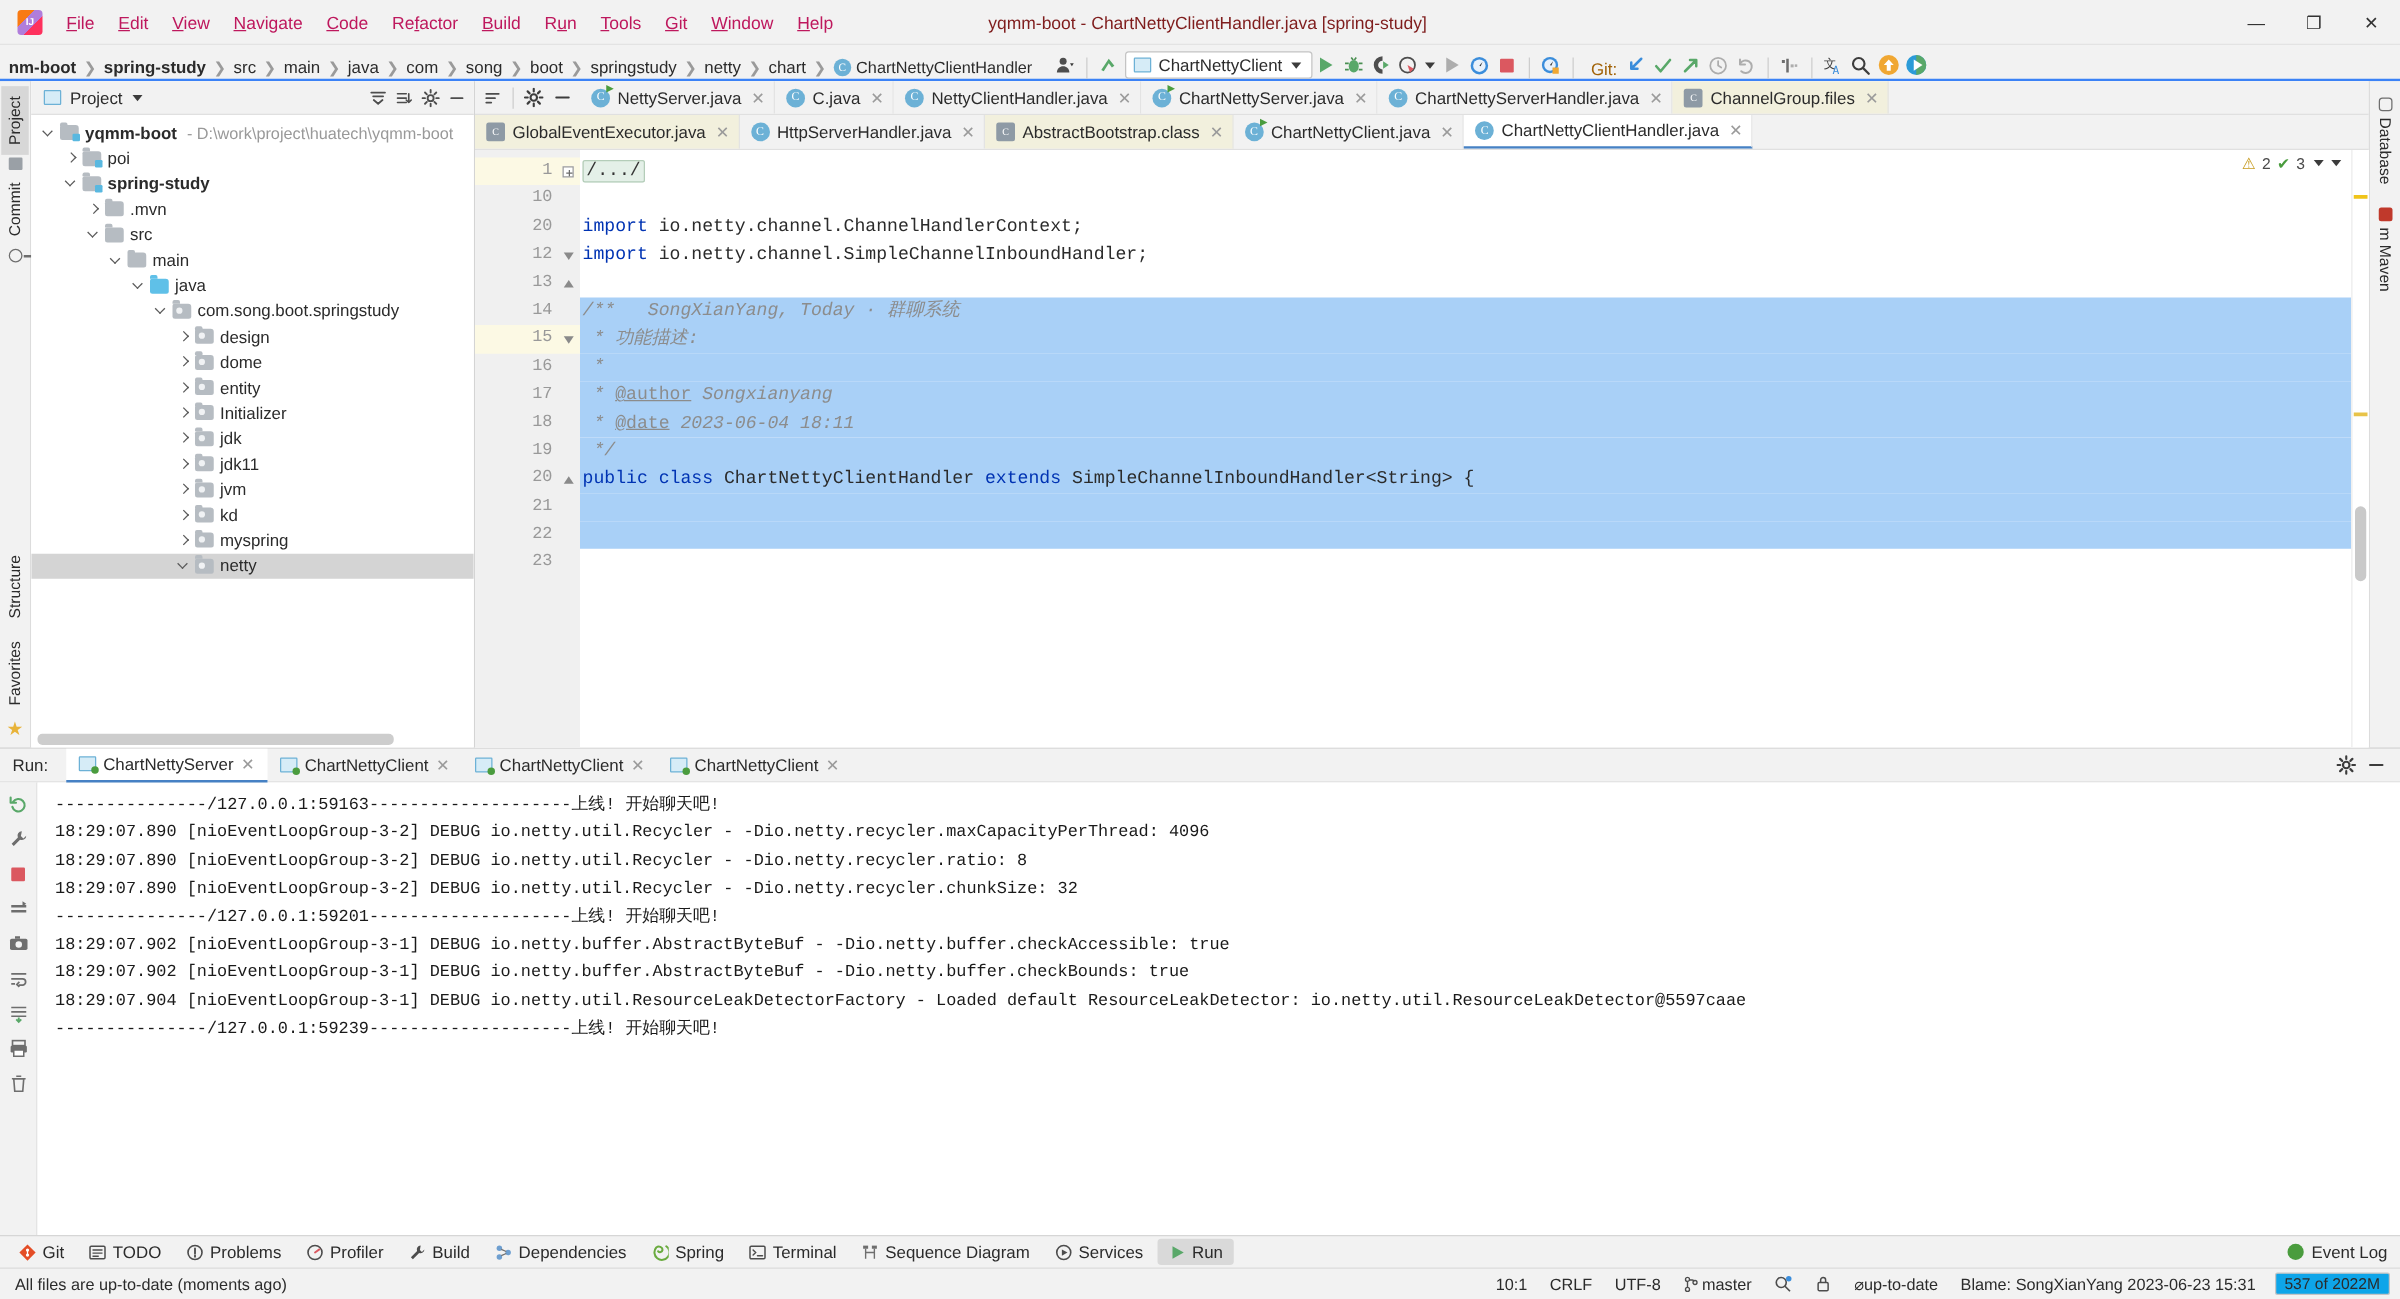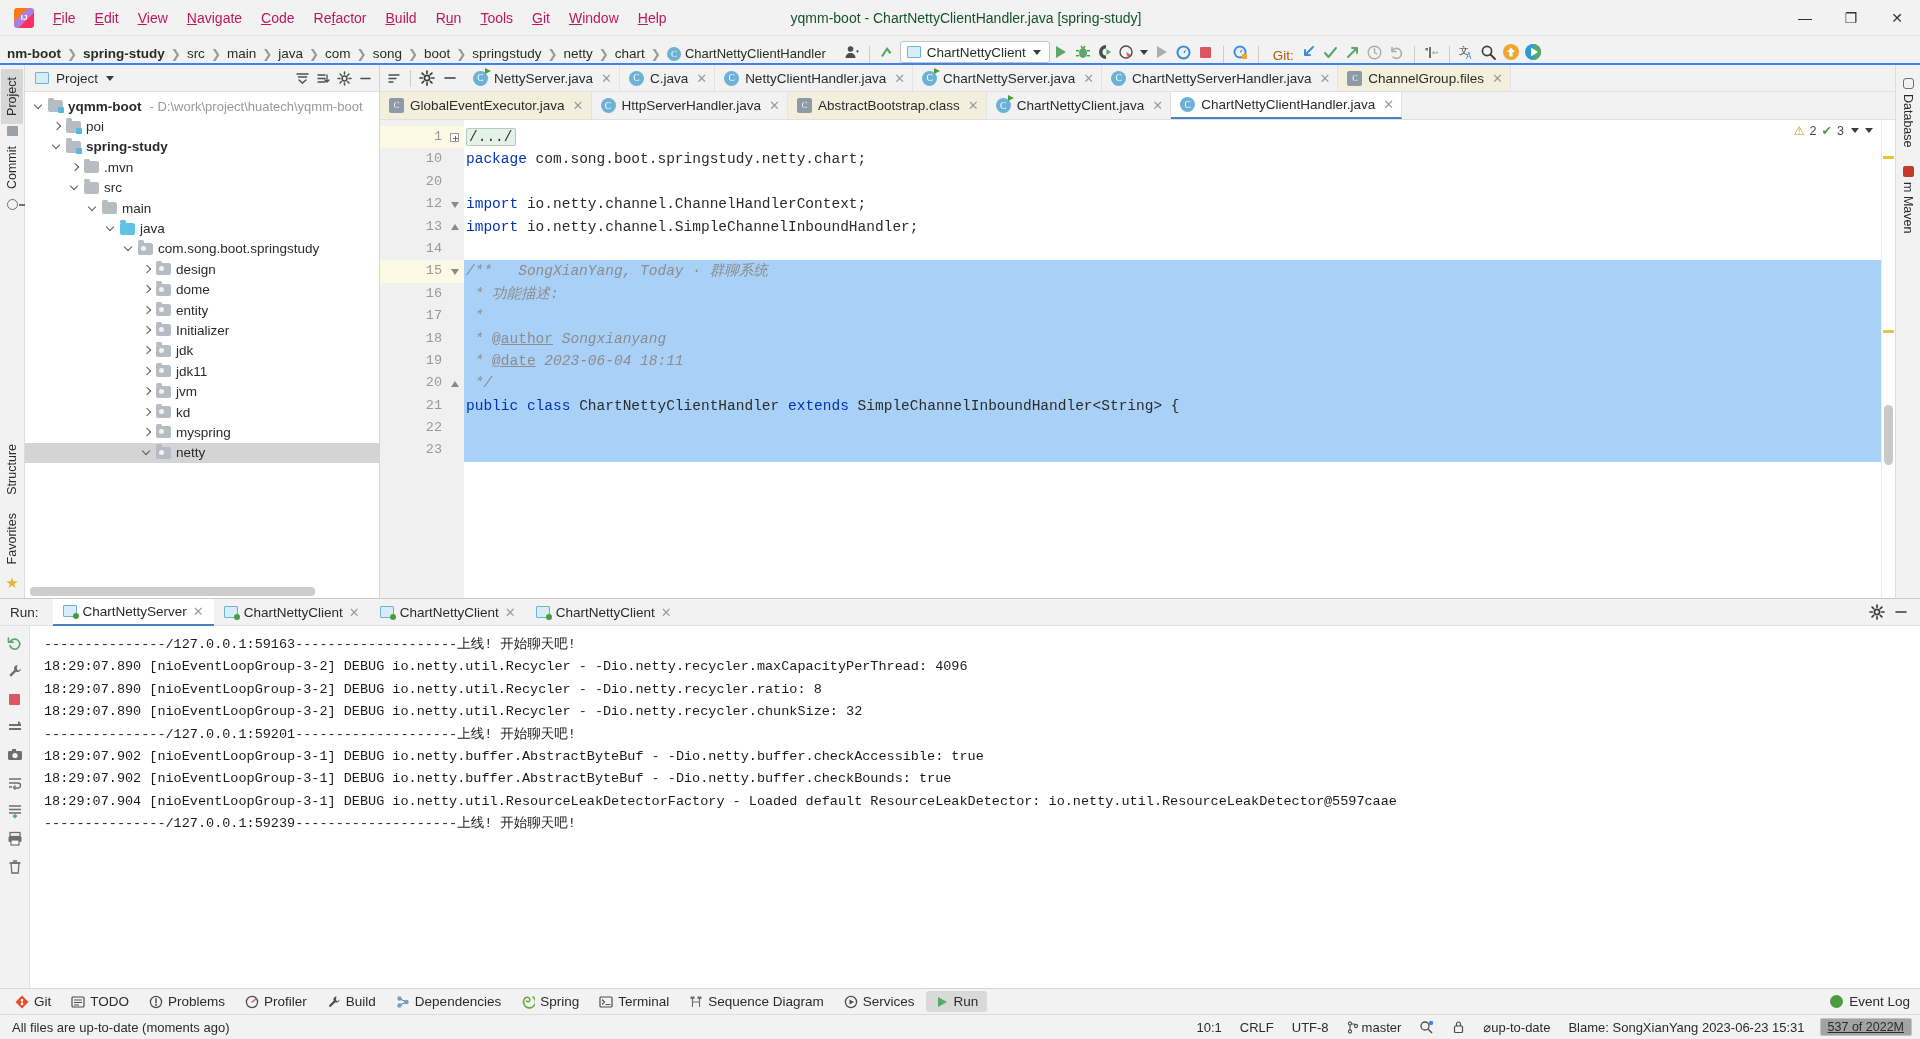--- a/index.html
+++ b/index.html
@@ -27,21 +27,21 @@
     content: "IJ"; position: absolute; inset: 0; color: #fff; font-size: 8px;
     font-weight: bold; display: flex; align-items: center; justify-content: center;
   }
   .menubar { display: flex; align-items: center; gap: 1px; }
   .menu-item {
     padding: 4px 9px; font-size: 14px; color: #be185d; cursor: default; border-radius: 3px;
   }
   .menu-item u { text-decoration: underline; }
   .win-title {
     position: absolute; left: 12px; right: 0; text-align: center; font-size: 14px;
-    color: #14532d; pointer-events: none;
+    color: #7f1d1d; pointer-events: none;
   }
   .win-ctrls { margin-left: auto; display: flex; z-index: 2; }
   .win-btn {
     width: 46px; height: 36px; display: flex; align-items: center; justify-content: center;
     font-size: 14px; color: #333; cursor: default;
   }
 
   
   .navbar {
     height: 29px; background: #f2f2f2; display: flex; align-items: flex-end;
@@ -295,22 +295,22 @@
   .ev-dot { width: 13px; height: 13px; border-radius: 50%; background: #4a9c3e; }
 
   
   .statusbar {
     height: 25px; background: #f2f2f2; display: flex; align-items: center; flex: none;
     border-top: 1px solid #dcdcdc; font-size: 13px; padding-left: 12px; color: #2b2b2b;
   }
   .sb-right { margin-left: auto; display: flex; align-items: center; gap: 0px; padding-right: 8px; }
   .sb-item { padding: 2px 9px; cursor: default; border-radius: 3px; white-space: nowrap; }
   .sb-mem {
-    border: 1px solid #c4c4c4; background: #a3a3a3; padding: 1px 7px; margin-left: 6px;
-    font-size: 12.5px; border-radius: 2px; text-decoration: underline;
+    border: 1px solid #c4c4c4; background: #0ea5e9; padding: 1px 7px; margin-left: 6px;
+    font-size: 12.5px; border-radius: 2px;
   }
   svg { display: block; }
 </style>
 </head>
 <body>
 
 <div class="app">
 
   <div class="titlebar">
     <div class="ij-logo"></div>
@@ -766,21 +766,20 @@
             <div class="gline">19</div>
             <div class="gline">20<span class="fold">
                 <span class="fold-arr up"></span>
               </span></div>
             <div class="gline">21</div>
             <div class="gline">22</div>
             <div class="gline">23</div>
           </div>
         <div class="code" id="code">
             <div class="cline"><span class="foldmark">/.../</span></div>
-            <div class="cline"><span class="kw">package</span><span class=""> com.song.boot.springstudy.netty.chart;</span></div>
             <div class="cline">&nbsp;</div>
             <div class="cline"><span class="kw">import</span><span class=""> io.netty.channel.ChannelHandlerContext;</span></div>
             <div class="cline"><span class="kw">import</span><span class=""> io.netty.channel.SimpleChannelInboundHandler;</span></div>
             <div class="cline">&nbsp;</div>
             <div class="cline hl"><span class="com">/**   SongXianYang, Today · 群聊系统</span></div>
             <div class="cline hl"><span class="com"> * 功能描述:</span></div>
             <div class="cline hl"><span class="com"> *</span></div>
             <div class="cline hl"><span class="com"> * </span><span class="tag">@author</span><span class="com"> Songxianyang</span></div>
             <div class="cline hl"><span class="com"> * </span><span class="tag">@date</span><span class="com"> 2023-06-04 18:11</span></div>
             <div class="cline hl"><span class="com"> */</span></div>

